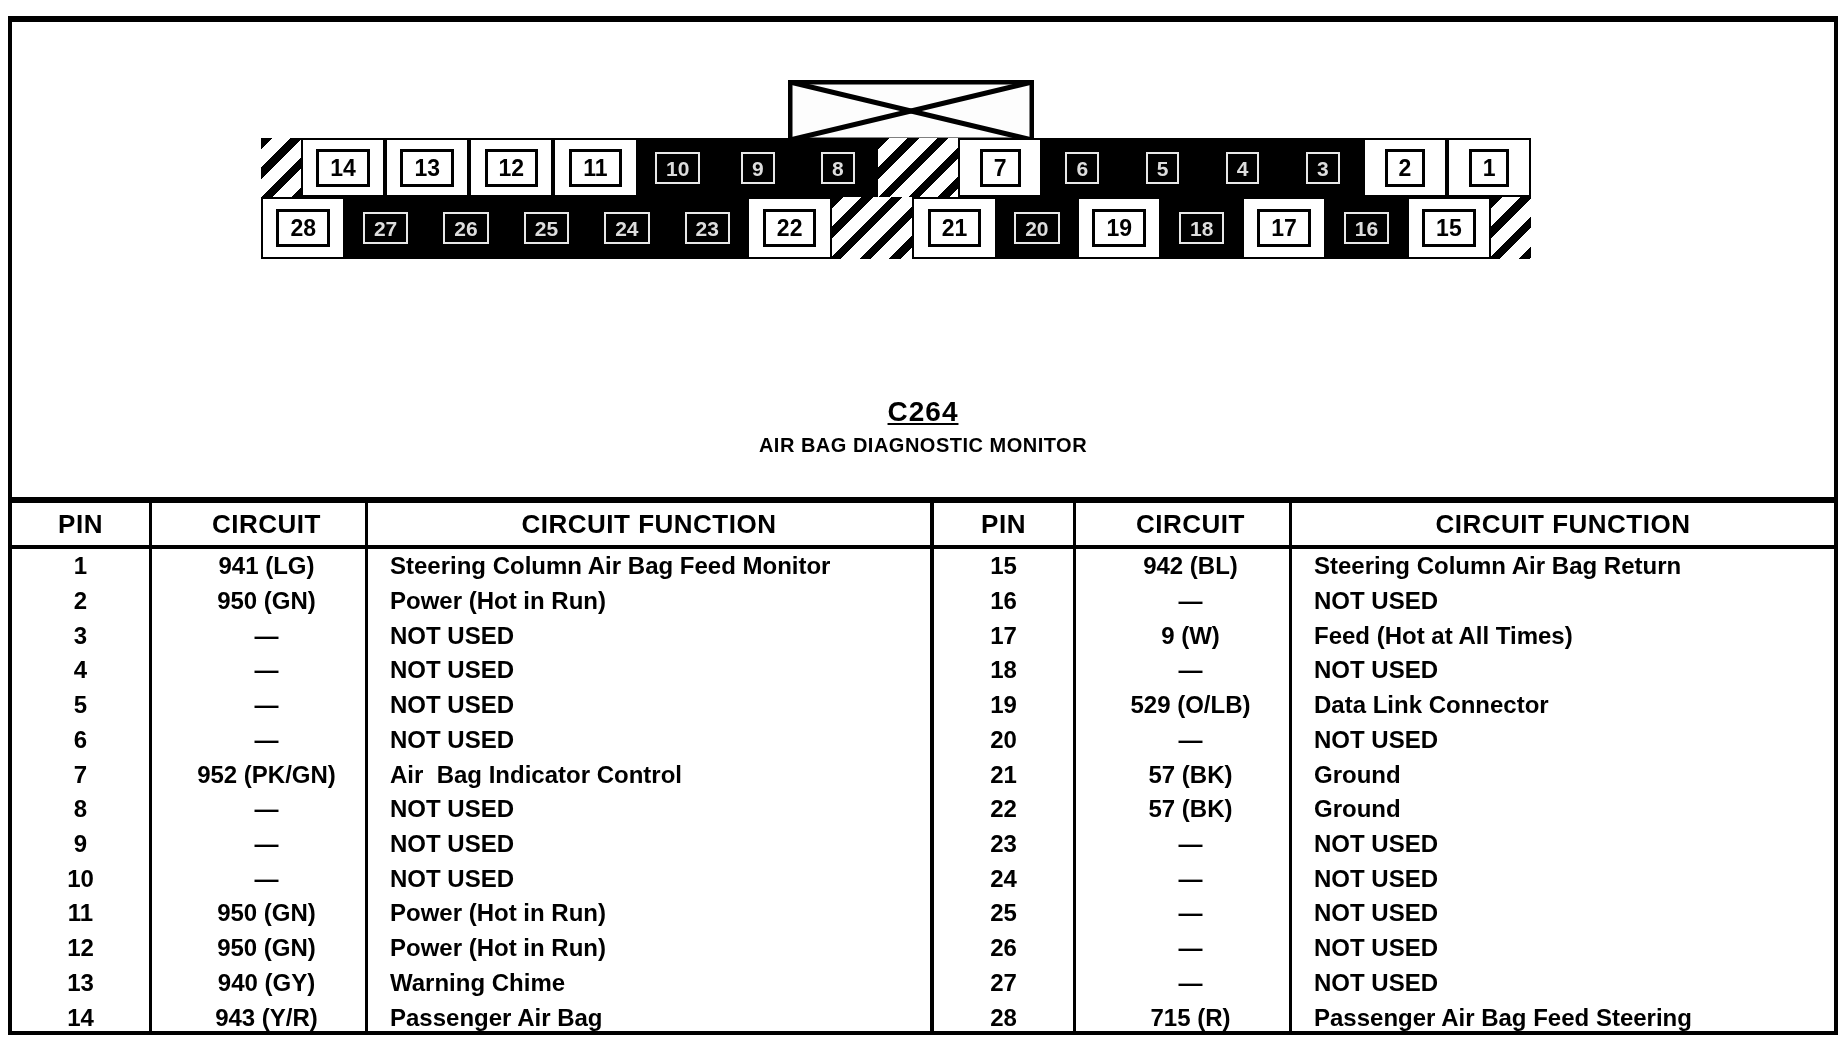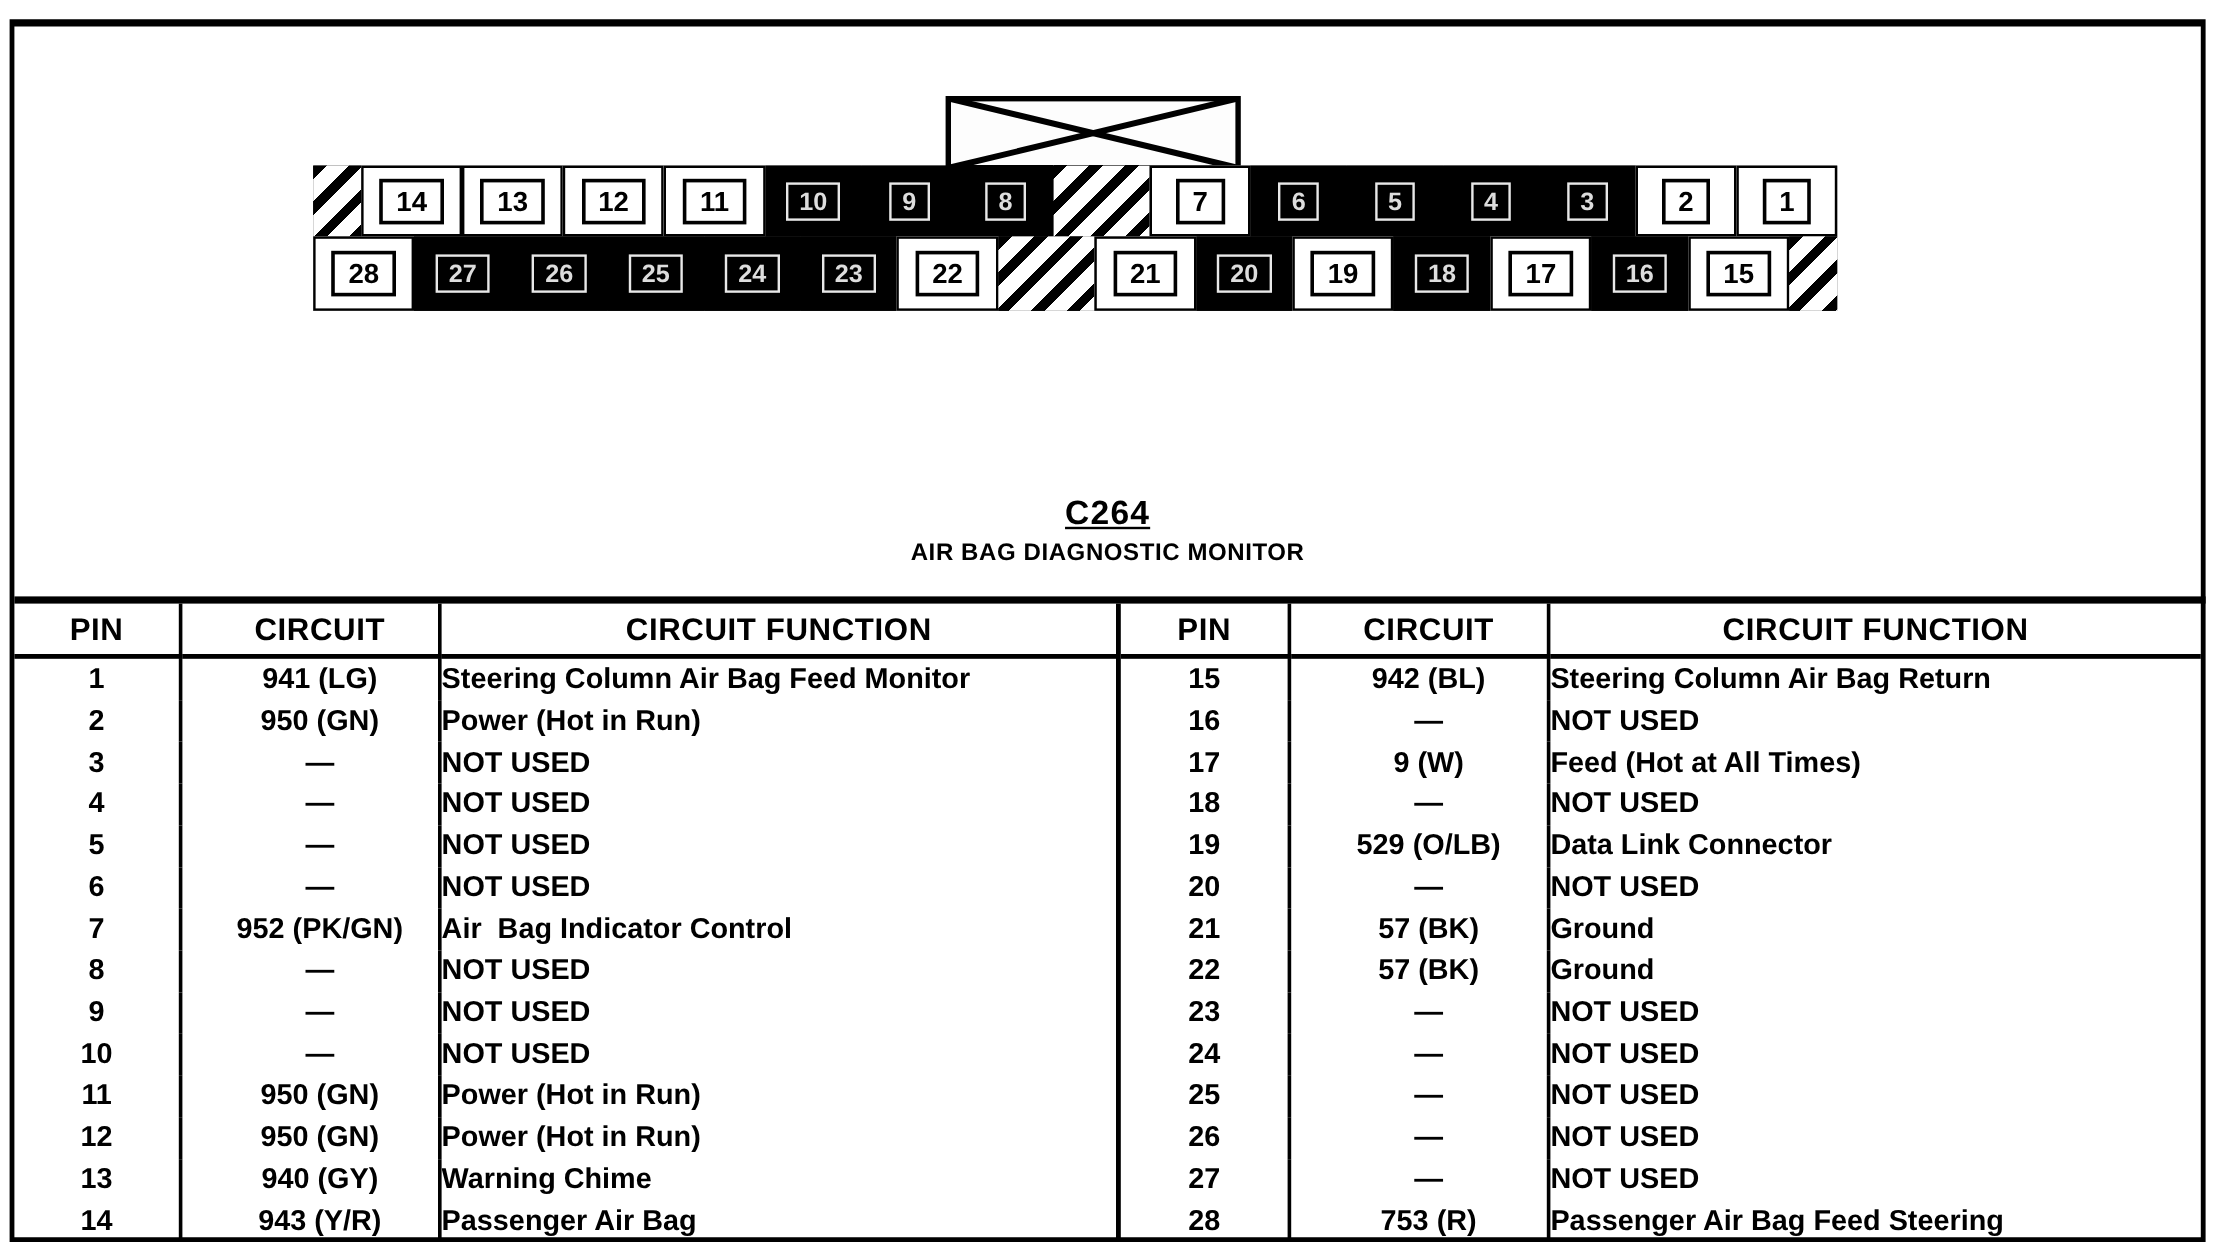--- a/index.html
+++ b/index.html
@@ -66,21 +66,21 @@
     border: 2px solid #e8e8e8;
     background: #000;
     color: #ddd;
     font-size: 21px;
     padding: 4px 9px 3px 9px;
   }
 
   
   .title-block {
     position: absolute;
-    left: 0; top: 412px; width: 100%;
+    left: 0; top: 396px; width: 100%;
     text-align: center;
   }
   .cid {
     font-size: 28px; font-weight: bold;
     text-decoration: underline;
     letter-spacing: 1px;
   }
   .cname {
     margin-top: 6px;
     font-size: 20px; font-weight: bold;
@@ -111,20 +111,21 @@
   }
   .bcell {
     display: flex; align-items: center; justify-content: center;
     font-size: 24px; font-weight: bold;
     overflow: hidden;
   }
   .c0 { border-right: 3px solid #000; }
   .c1 { border-right: 3px solid #000; padding-left: 16px; }
   .bcell.function {
     justify-content: flex-start;
+    padding-left: 22px;
     white-space: pre;
   }
 </style>
 </head>
 <body>
 
 <div class="page-border"></div>
 
 <div class="xbox">
   <svg viewBox="0 0 246 62" preserveAspectRatio="none">
@@ -319,16 +320,16 @@
       <div class="bcell c0 pin">25</div>
       <div class="bcell c1 circuit">—</div>
       <div class="bcell c2 function">NOT USED</div>
       <div class="bcell c0 pin">26</div>
       <div class="bcell c1 circuit">—</div>
       <div class="bcell c2 function">NOT USED</div>
       <div class="bcell c0 pin">27</div>
       <div class="bcell c1 circuit">—</div>
       <div class="bcell c2 function">NOT USED</div>
       <div class="bcell c0 pin">28</div>
-      <div class="bcell c1 circuit">753 (R)</div>
+      <div class="bcell c1 circuit">715 (R)</div>
       <div class="bcell c2 function">Passenger Air Bag Feed Steering</div>
     </div>
 </div>
 
 </body></html>

